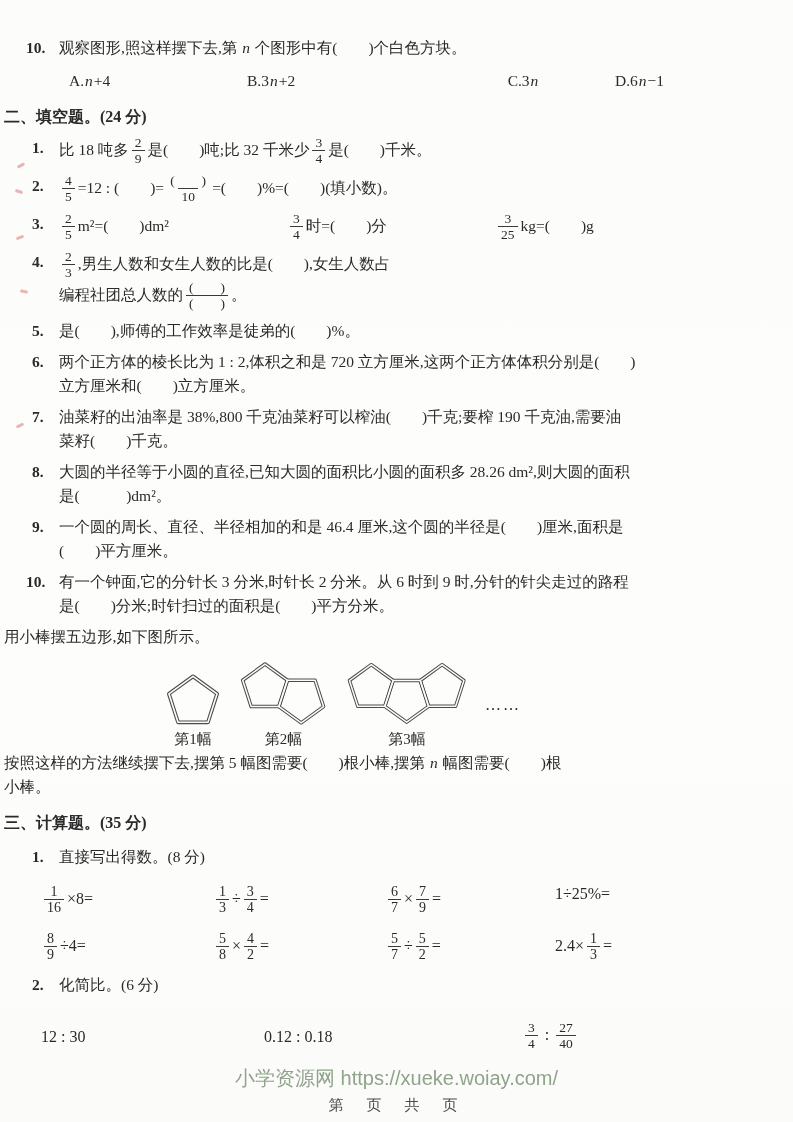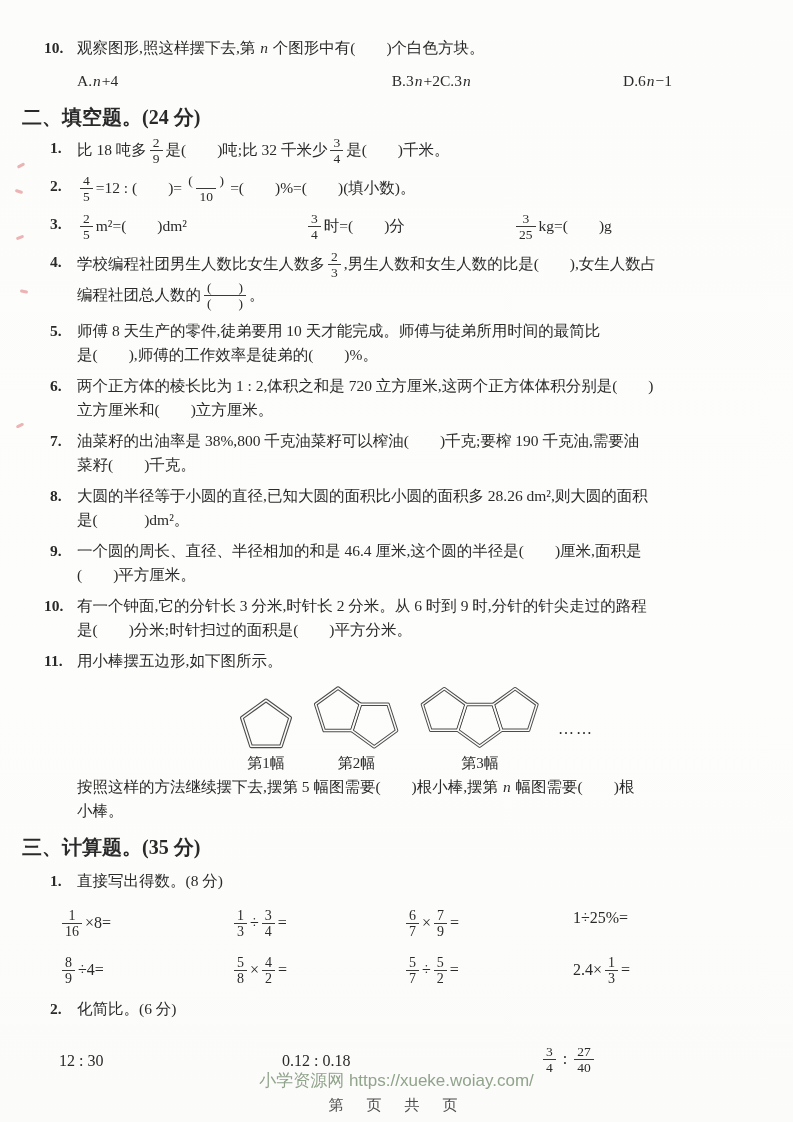--- a/index.html
+++ b/index.html
@@ -7,44 +7,44 @@
     width:793px;height:1122px;
     background:#fdfdfc;
     font-family:"Liberation Serif","DejaVu Serif",serif;
     color:#2a2a2a;
     overflow:hidden;
   }
   .paper{
     position:relative;
     width:793px;height:1122px;
     box-sizing:border-box;
-    padding:36px 26px 0 22px;
+    padding:36px 26px 0 4px;
     background:linear-gradient(180deg,#fcfcfb 0%,#fdfdfc 60%,#fbfbfa 100%);
   }
   .line{line-height:24px;font-size:15.5px;white-space:nowrap;}
-  .sec-title{font-weight:bold;font-size:20px;line-height:24px;margin-top:12px;}
+  .sec-title{font-weight:bold;font-size:16px;line-height:24px;margin-top:12px;}
   .q{display:flex;margin-top:7px;}
   .qnum{font-weight:bold;width:27px;flex:none;padding-left:28px;font-size:15.5px;line-height:24px;}
   .qnum.wide{padding-left:22px;width:33px;}
   .qbody{flex:1;min-width:0;}
   .frac{
     display:inline-flex;flex-direction:column;align-items:center;
     vertical-align:middle;margin:0 3px;font-size:13.5px;line-height:15px;
     position:relative;top:-1px;
   }
   .frac .num{padding:0 3px;}
   .frac .den{border-top:1.2px solid #3a3a3a;padding:0 3px;}
   .mvar{font-style:italic;padding:0 1px;}
   
   .q-choice{margin-top:0;}
   .options{display:flex;margin-top:9px;}
   .opt{font-size:15.5px;line-height:24px;}
-  .opt:nth-child(1){width:178px;}
-  .opt:nth-child(2){width:185px;text-align:right;}
-  .opt:nth-child(3){width:183px;}
+  .opt:nth-child(1){width:178px;margin-left:10px;}
+  .opt:nth-child(2){width:185px;}
+  .opt:nth-child(3){width:183px;text-align:center;}
   
   .cols{display:flex;}
   .cols .col{white-space:nowrap;}
   .cols .col:nth-child(1){width:228px;}
   .cols .col:nth-child(2){width:208px;}
   
   .figrow{display:flex;align-items:flex-end;margin:10px 0 2px 160px;}
   .fig{text-align:center;margin-right:16px;}
   .figlabel{font-size:15px;margin-top:3px;}
   .fig-ellipsis{font-size:16px;line-height:20px;padding-bottom:34px;letter-spacing:2px;}
@@ -56,21 +56,21 @@
   .calccell:nth-child(3){width:170px;}
   .calccell .frac{font-size:14px;}
   .simprow{display:flex;margin:24px 0 0 37px;align-items:center;}
   .simpcell{font-size:16px;white-space:nowrap;}
   .simpcell:nth-child(1){width:223px;}
   .simpcell:nth-child(2){width:258px;}
   
   .footer-site{
     position:absolute;left:0;right:0;bottom:30px;
     text-align:center;font-family:"Liberation Sans","DejaVu Sans",sans-serif;
-    font-size:17px;color:#90a38b;
+    font-size:20px;color:#90a38b;
   }
   .footer-pages{
     position:absolute;left:0;right:0;bottom:7px;
     text-align:center;font-family:Liberation Mono, monospace;
     font-size:15px;color:#4d4d4d;letter-spacing:7px;
   }
   
   .redmark{position:absolute;width:8px;height:3px;background:rgba(214,92,92,.45);border-radius:2px;}
   .rm1{left:17px;top:164px;transform:rotate(-28deg);}
   .rm2{left:15px;top:190px;transform:rotate(18deg);}
@@ -146,35 +146,34 @@
               <span class="num">3</span>
               <span class="den">25</span>
             </span><span>kg=(　　)g</span></span>
       </div>
     </div>
   </div>
 
   <div class="q">
     <span class="qnum">4.</span>
     <div class="qbody">
-      <div class="line"><span>学校编程社团男生人数比女生人数多</span><span class="frac">
+      <div class="line"><span class="frac">
             <span class="num">2</span>
             <span class="den">3</span>
           </span><span>,男生人数和女生人数的比是(　　),女生人数占</span></div>
       <div class="line"><span>编程社团总人数的</span><span class="frac">
             <span class="num">(　　)</span>
             <span class="den">(　　)</span>
           </span><span>。</span></div>
     </div>
   </div>
 
   <div class="q">
     <span class="qnum">5.</span>
     <div class="qbody">
-      <div class="line"><span>师傅 8 天生产的零件,徒弟要用 10 天才能完成。师傅与徒弟所用时间的最简比</span></div>
       <div class="line"><span>是(　　),师傅的工作效率是徒弟的(　　)%。</span></div>
     </div>
   </div>
 
   <div class="q">
     <span class="qnum">6.</span>
     <div class="qbody">
       <div class="line"><span>两个正方体的棱长比为 1 : 2,体积之和是 720 立方厘米,这两个正方体体积分别是(　　)</span></div>
       <div class="line"><span>立方厘米和(　　)立方厘米。</span></div>
     </div>
@@ -206,21 +205,20 @@
 
   <div class="q">
     <span class="qnum wide">10.</span>
     <div class="qbody">
       <div class="line"><span>有一个钟面,它的分针长 3 分米,时针长 2 分米。从 6 时到 9 时,分针的针尖走过的路程</span></div>
       <div class="line"><span>是(　　)分米;时针扫过的面积是(　　)平方分米。</span></div>
     </div>
   </div>
 
   <div class="q">
-    <span class="qnum wide">11.</span>
     <div class="qbody">
       <div class="line"><span>用小棒摆五边形,如下图所示。</span></div>
 
       <div class="figrow">
         <div class="fig">
           <svg width="58" height="56" viewBox="18 22 64 60">
             <g stroke-linejoin="round" fill="none">
               <polygon points="50,27 23.4,46.3 33.5,77.7 66.5,77.7 76.6,46.3" stroke="#4c4c4c" stroke-width="4.2"></polygon>
               <polygon points="50,27 23.4,46.3 33.5,77.7 66.5,77.7 76.6,46.3" stroke="#fcfcfb" stroke-width="1.8"></polygon>
             </g>

